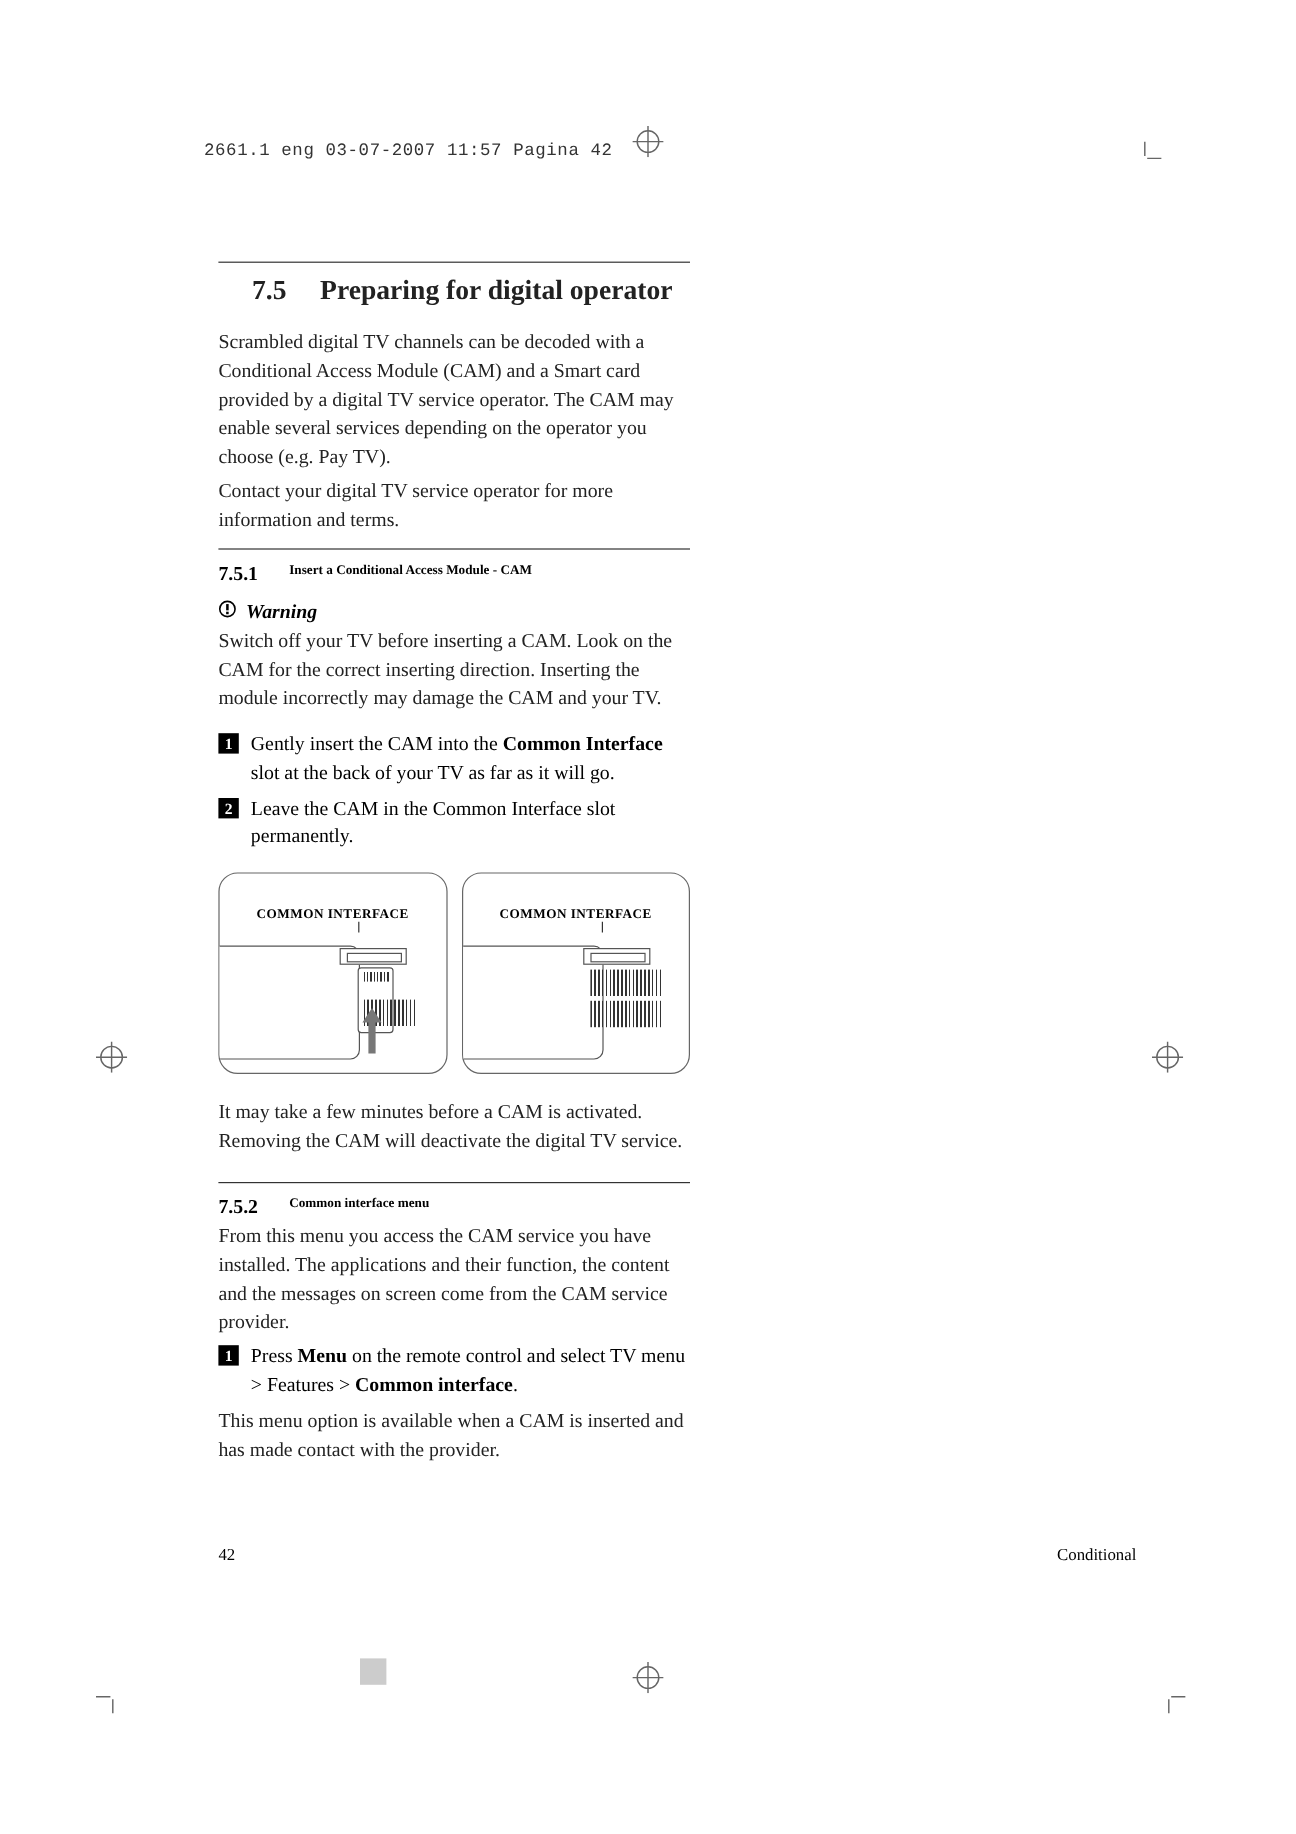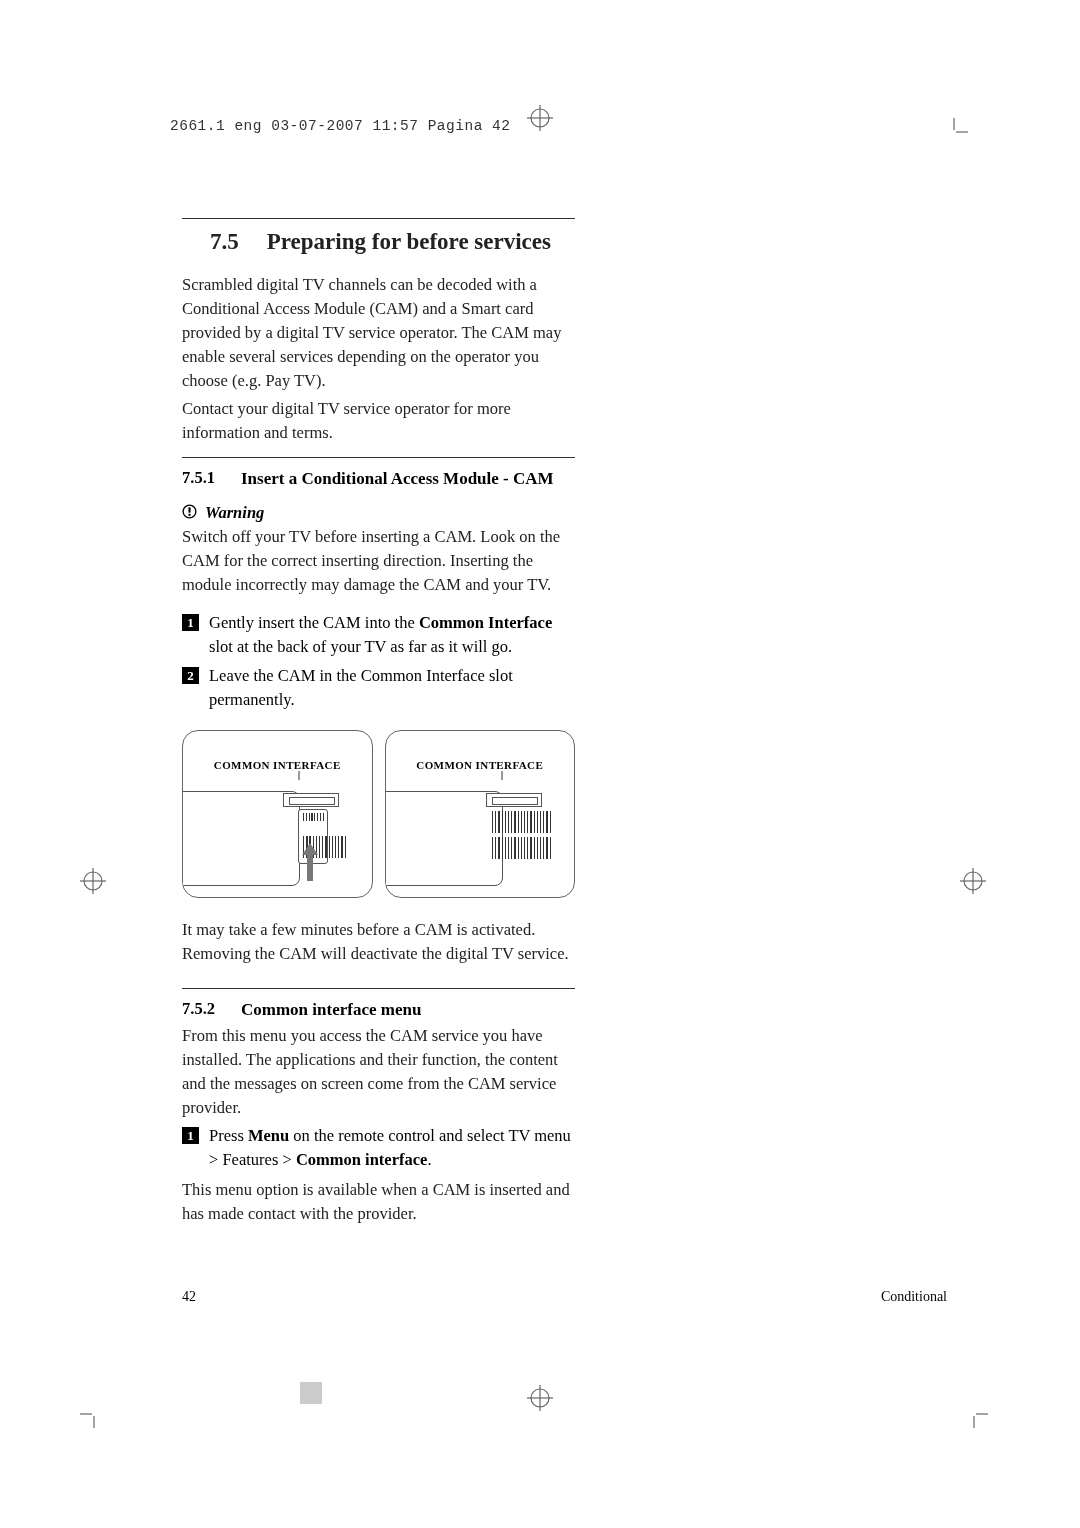--- a/index.html
+++ b/index.html
@@ -87,21 +87,21 @@
       margin-top: 0;
       margin-bottom: 12px;
     }
     .sub-num {
       font-weight: bold;
       font-size: 16.5px;
       margin-right: 26px;
     }
     .sub-title {
       font-weight: bold;
-      font-size: 17px;
+      font-size: 11px;
       line-height: 1.35;
     }
     .warning-line {
       display: flex;
       align-items: flex-end;
       margin-bottom: 2px;
       font-style: italic;
     }
     .warning-text {
       font-weight: bold;
@@ -250,21 +250,21 @@
       <line x1="14" y1="16" x2="14" y2="28" stroke="#666" stroke-width="1.2"></line>
       <line x1="16" y1="14" x2="28" y2="14" stroke="#666" stroke-width="1.2"></line>
     </svg>
 </div>
 <div class="color-box"></div>
 
 <div class="content-col">
   <div class="rule"></div>
   <div class="section-heading">
     <div class="section-num">7.5</div>
-    <div class="section-title">Preparing for before services</div>
+    <div class="section-title">Preparing for digital operator</div>
   </div>
 
   <div class="para">Scrambled digital TV channels can be decoded with a Conditional Access Module (CAM) and a Smart card provided by a digital TV service operator. The CAM may enable several services depending on the operator you choose (e.g. Pay TV).</div>
   <div class="para">Contact your digital TV service operator for more information and terms.</div>
 
   <div class="spacer-sm"></div>
   <div class="rule thin"></div>
   <div class="sub-heading">
     <div class="sub-num">7.5.1</div>
     <div class="sub-title">Insert a Conditional Access Module - CAM</div>

